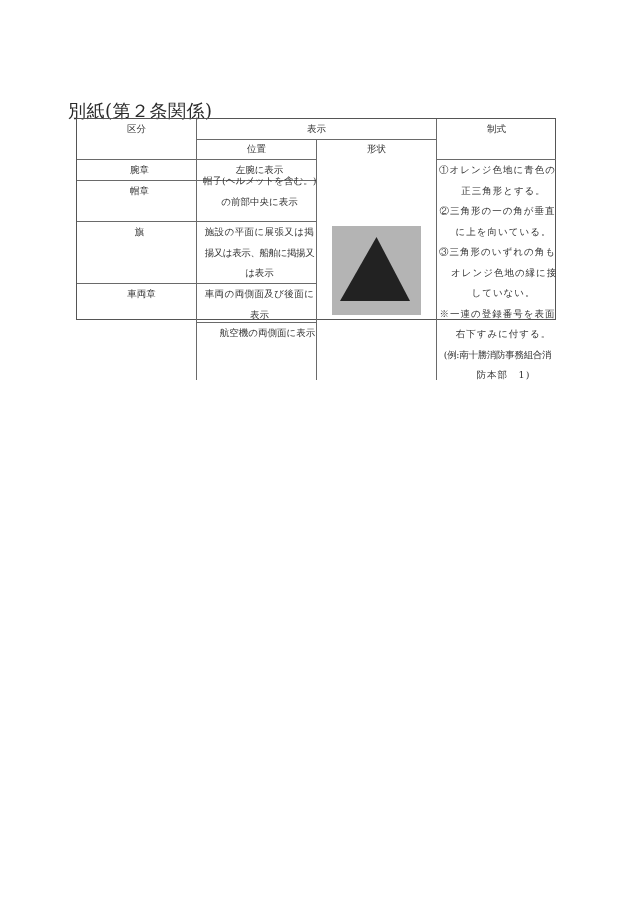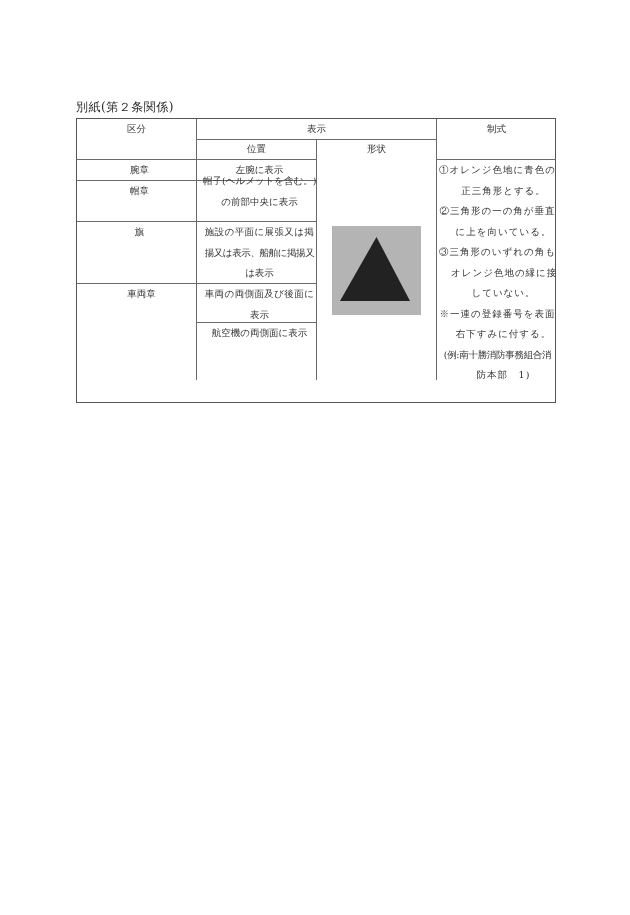--- a/index.html
+++ b/index.html
@@ -10,33 +10,33 @@
     body {
       width: 630px;
       height: 915px;
       position: relative;
       overflow: hidden;
       font-family: "DejaVu Serif", "Liberation Serif", serif;
       color: #333333;
     }
     .doc-title {
       position: absolute;
-      left: 76px;
+      left: 68px;
       top: 99px;
-      font-size: 12px;
+      font-size: 18px;
       letter-spacing: 0.5px;
       color: #2a2a2a;
       white-space: nowrap;
     }
     .tbl {
       position: absolute;
       left: 76px;
       top: 118px;
       width: 480px;
-      height: 285px;
+      height: 202px;
       border: 1px solid #555;
       box-sizing: border-box;
     }
     .cell {
       position: absolute;
       box-sizing: border-box;
       font-size: 9.5px;
       line-height: 20.5px;
       color: #333;
       text-align: center;
@@ -105,21 +105,21 @@
     <div class="rule-line" style="letter-spacing:0.4px;">施設の平面に展張又は掲</div>
     <div class="rule-line" style="letter-spacing:-0.4px;">揚又は表示、船舶に掲揚又</div>
     <div>は表示</div>
   </div>
 
   <div class="cell pad" style="left:2px; top:165px; width:119px;">車両章</div>
   <div class="cell pad" style="left:120px; top:165px; width:119px;">
     <div class="rule-line" style="letter-spacing:0.4px;">車両の両側面及び後面に</div>
     <div>表示</div>
   </div>
-  <div class="cell pad" style="left:120px; top:204px; width:119px;">
+  <div class="cell pad" style="left:128px; top:204px; width:119px;">
     <div>航空機の両側面に表示</div>
   </div>
 
   <div class="shape-box">
     <svg width="89" height="89" viewBox="0 0 89 89">
       <polygon points="44.5,11 78,75 8,75" fill="#222222"></polygon>
     </svg>
   </div>
 
   <div class="cell" style="left:362px; top:41px; width:117px;">

